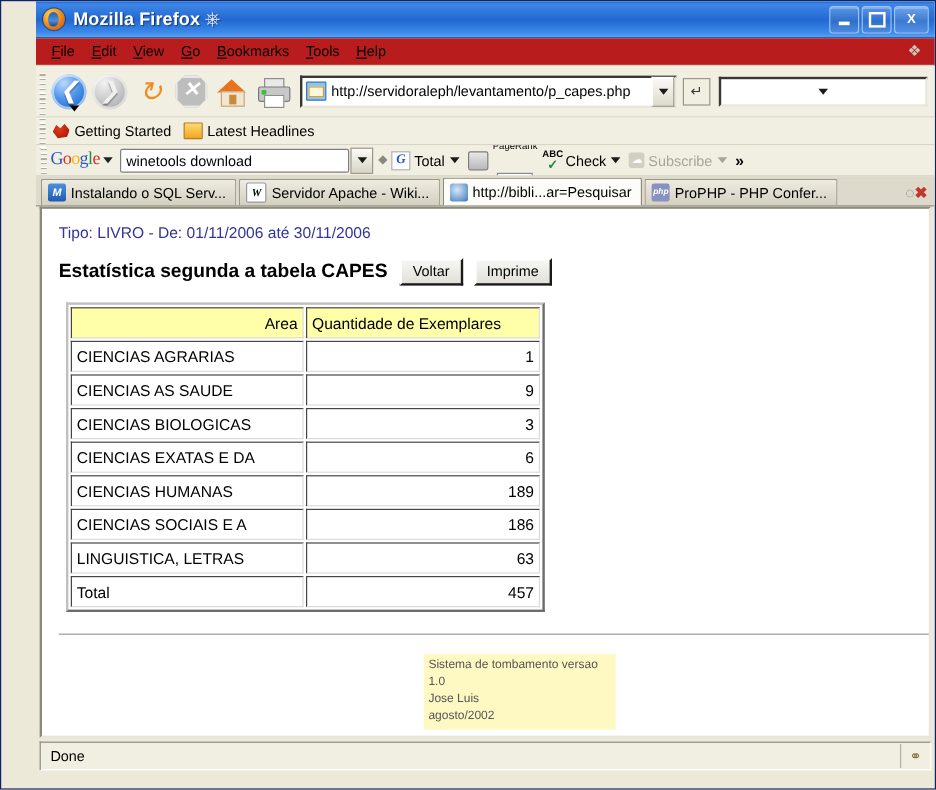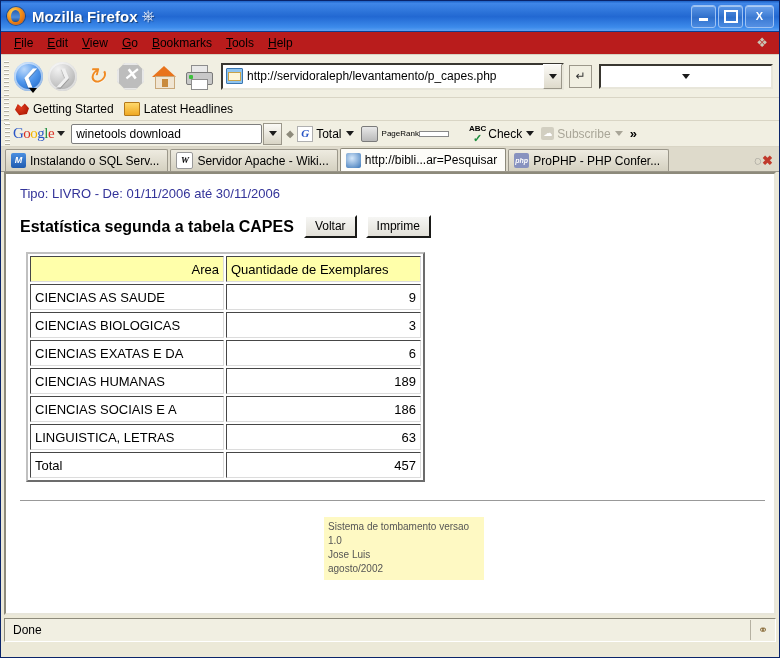--- a/index.html
+++ b/index.html
@@ -10,20 +10,21 @@
     font-family: "Liberation Sans", sans-serif;
     -webkit-font-smoothing: none;
   }
   #app {
     position: relative;
     width: 780px; height: 658px;
     box-sizing: border-box;
     overflow: hidden;
     background: #ece9d8;
     border: 1px solid #0a246a;
+    padding-left: 29px;
   }
 
   
   .titlebar {
     height: 30px;
     background: linear-gradient(to bottom,
       #1d62c6 0%, #3f86e8 8%, #2b72d8 38%, #2268d2 52%, #3d8beb 88%, #5ea2f2 100%);
     display: flex; align-items: center;
     padding: 0 3px 0 6px;
     position: relative;
@@ -218,21 +219,21 @@
   }
   .gdrop{width:17px;height:20px;background:linear-gradient(to bottom,#fbfaf6,#d8d4c5);border:1px solid #9b978a;display:flex;align-items:center;justify-content:center;margin-left:1px;}
   .gsep{width:7px;height:14px;margin:0 4px;color:#8d8a7b;font-size:10px;line-height:14px;text-align:center;}
   .gitem{display:flex;align-items:center;font-size:12px;color:#000;margin-right:7px;white-space:nowrap;}
   .gitem.dis{color:#a9a698;}
   .g-badge{
     width:14px;height:14px;margin-right:3px;flex:none;
     border:1px solid #b0b0b0;background:#fff;color:#2a56c6;
     font-size:11px;font-weight:bold;line-height:12px;text-align:center;font-family:"Liberation Serif",serif;
   }
-  .pr-wrap{display:flex;flex-direction:row;align-items:center;margin-right:20px;}
+  .pr-wrap{display:flex;flex-direction:column;align-items:center;margin-right:4px;gap:17px;}
   .pr-label{font-size:8px;line-height:8px;color:#000;}
   .pr-bar{width:28px;height:4px;background:#fff;border:1px solid #888;margin-top:1px;}
   .abc-wrap{display:flex;flex-direction:column;align-items:center;margin-right:2px;}
   .abc-t{font-size:8px;line-height:8px;color:#000;font-weight:bold;}
   .abc-c{font-size:11px;line-height:10px;color:#1e8e3e;font-weight:bold;}
   .rss-ic{width:13px;height:13px;margin-right:3px;background:#d2cfc1;border-radius:2px;color:#fff;font-size:9px;text-align:center;line-height:13px;}
   .chev2{font-size:13px;color:#000;font-weight:bold;}
   .thumb-ic{width:15px;height:14px;margin-right:4px;background:linear-gradient(to bottom,#e8e8e8,#b9b9b9);border:1px solid #7b7b7b;border-radius:2px;}
 
   
@@ -490,20 +491,24 @@
       <button class="formbtn">Imprime</button>
     </div>
 
     <table class="stat">
       <tbody>
         <tr class="head">
           <td class="c0">Area</td>
           <td class="c1" style="text-align:left">Quantidade de Exemplares</td>
         </tr>
         <tr>
+          <td class="c0">CIENCIAS AGRARIAS</td>
+          <td class="c1">1</td>
+        </tr>
+        <tr>
           <td class="c0">CIENCIAS AS SAUDE</td>
           <td class="c1">9</td>
         </tr>
         <tr>
           <td class="c0">CIENCIAS BIOLOGICAS</td>
           <td class="c1">3</td>
         </tr>
         <tr>
           <td class="c0">CIENCIAS EXATAS E DA</td>
           <td class="c1">6</td>

